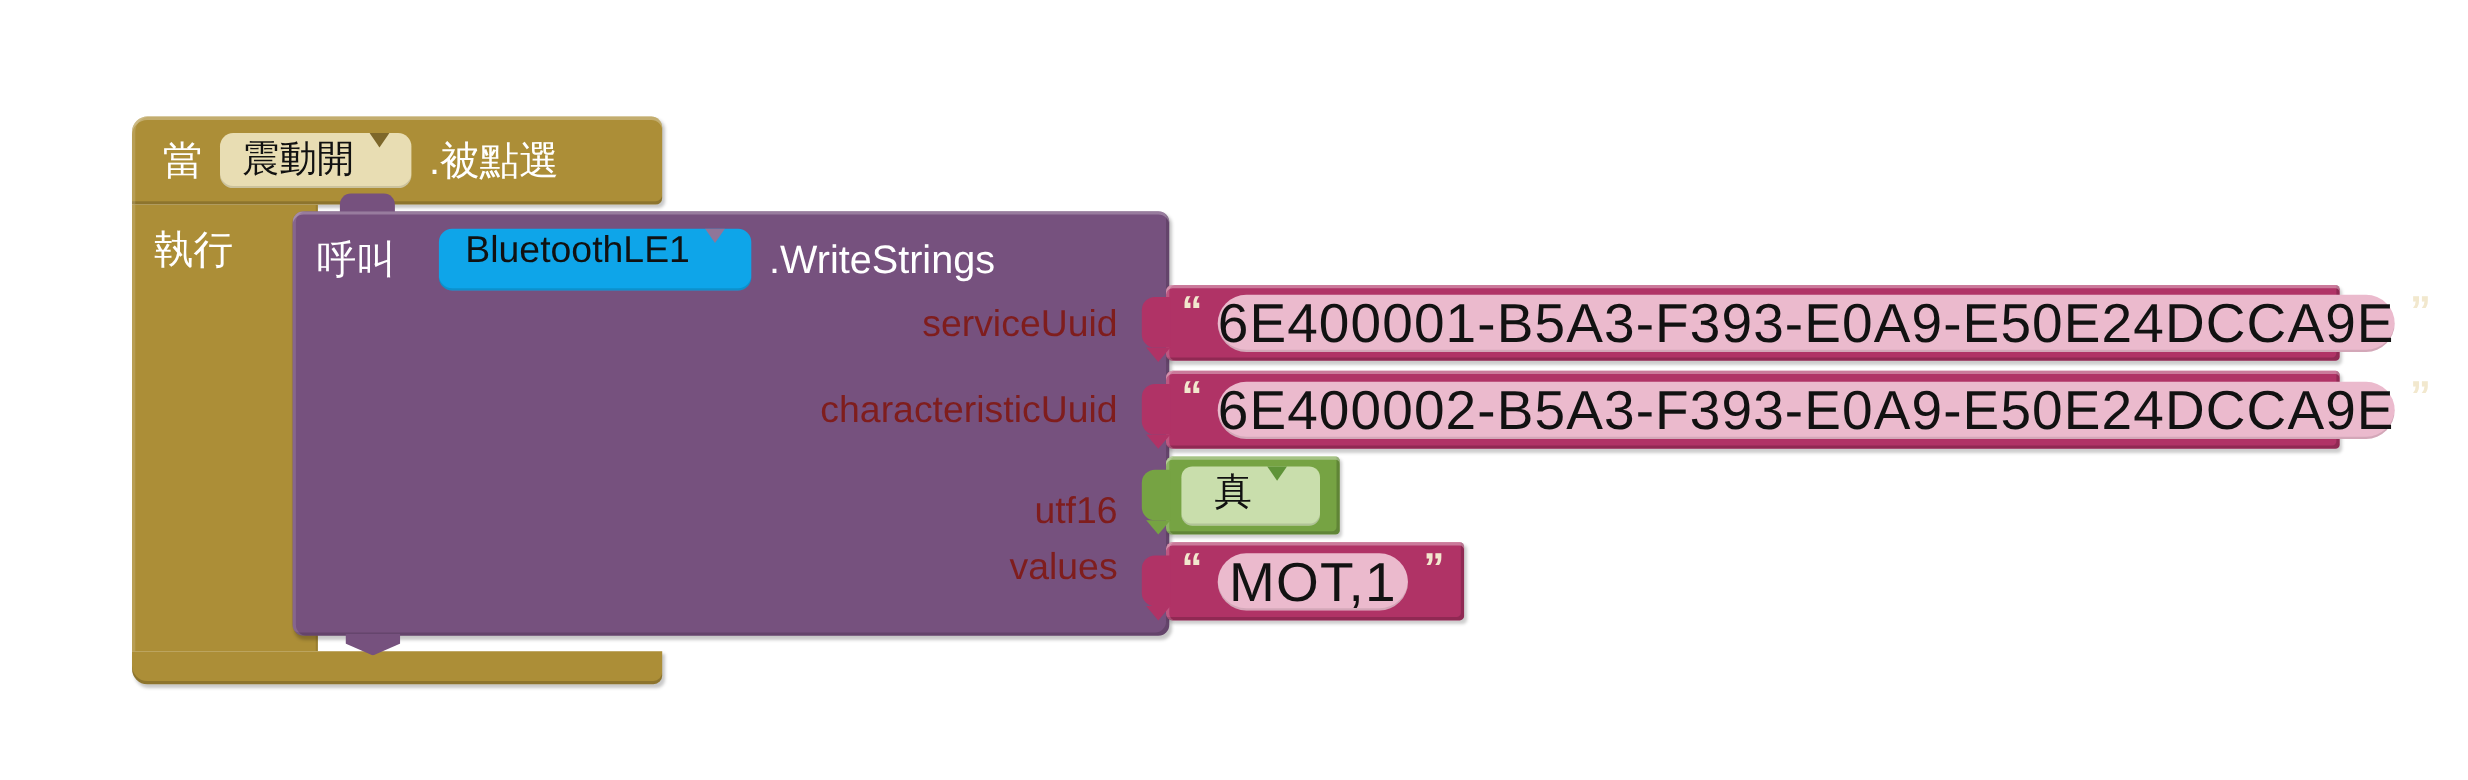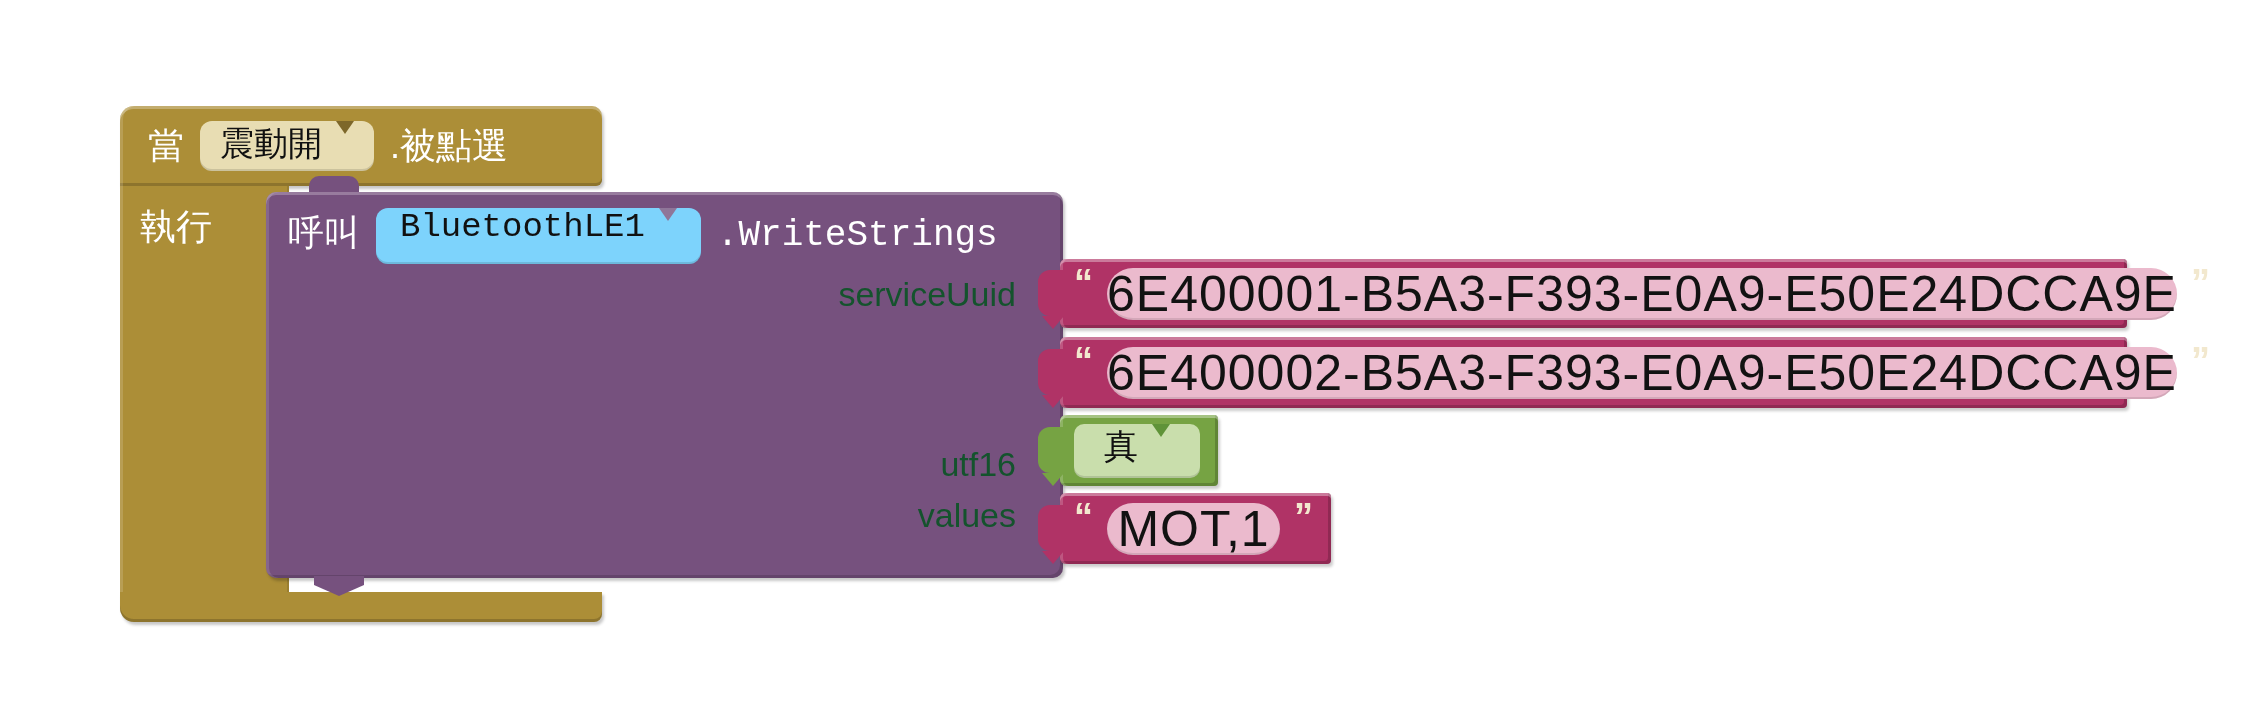--- a/index.html
+++ b/index.html
@@ -31,21 +31,21 @@
   .w-label{color:#ffffff;font-size:36px;line-height:38px;white-space:nowrap;}
 
   
   .dd{
     display:inline-flex;align-items:flex-start;gap:14px;
     height:50px;padding:0 20px;border-radius:12px;
     font-size:34px;color:#111;white-space:nowrap;cursor:pointer;
     box-shadow:inset 0 -2px 0 rgba(0,0,0,.12);
   }
   .dd-gold{background:#E8DDB3;letter-spacing:2px;}
-  .dd-purple{background:#7dd3fc;height:56px;border-radius:12px;padding:0 24px;}
+  .dd-purple{background:#0ea5e9;height:56px;border-radius:12px;padding:0 24px;margin-left:23px;}
   .dd-green{background:#C9DEAC;height:54px;border-radius:10px;padding:0 16px;flex:1;justify-content:center;}
   .arr{width:0;height:0;border-left:9px solid transparent;border-right:9px solid transparent;}
   .arr-gold{border-top:13px solid #7d672a;}
   .arr-purple{border-top:13px solid #8f7699;}
   .arr-green{border-top:13px solid #5f9338;}
 
   
   .purple-body{
     position:absolute;left:266px;top:192px;width:797px;height:386px;
     background:#76517E;border-radius:10px 10px 10px 10px;
@@ -57,25 +57,25 @@
     position:absolute;left:309px;top:176px;width:50px;height:20px;
     background:#76517E;border-radius:10px 10px 0 0;z-index:2;
   }
   .purple-bottom-bump{
     position:absolute;left:314px;top:576px;width:50px;height:20px;
     background:#76517E;z-index:2;
     clip-path:polygon(0 0,100% 0,100% 45%,50% 100%,0 45%);
   }
   .purple-head{
     position:absolute;left:288px;top:206px;height:60px;z-index:3;
-    display:flex;align-items:center;gap:16px;font-family:Liberation Mono, monospace;
+    display:flex;align-items:center;gap:16px;
   }
   .param-label{
     position:absolute;left:616px;width:400px;text-align:right;z-index:3;
-    color:#14532d;font-size:34px;line-height:36px;white-space:nowrap;
+    color:#7f1d1d;font-size:34px;line-height:36px;white-space:nowrap;
   }
 
   
   .vblock{
     position:absolute;left:1060px;z-index:3;
     display:flex;align-items:center;box-sizing:border-box;
     padding:0 18px 0 14px;gap:14px;
     box-shadow:inset 0 3px 0 rgba(255,255,255,.35), inset 3px 0 0 rgba(255,255,255,.18),
                inset -3px -3px 0 rgba(0,0,0,.18), 2px 3px 3px rgba(0,0,0,.2);
     border-radius:6px 4px 4px 6px;
@@ -125,20 +125,21 @@
   <div class="purple-head">
     <span class="w-label">呼叫</span>
     <span class="dd dd-purple">
       <span>BluetoothLE1</span>
       <span class="arr arr-purple"></span>
     </span>
     <span class="w-label">.WriteStrings</span>
   </div>
 
   <span class="param-label" style="top:276px">serviceUuid</span>
+  <span class="param-label" style="top:355px">characteristicUuid</span>
   <span class="param-label" style="top:446px">utf16</span>
   <span class="param-label" style="top:497px">values</span>
 
   <div class="vblock rose" style="top:259px;height:69px;width:1067px;">
     <span class="tab rose" style="top:11px;background:#B03366"></span>
     <span class="quote">“</span>
     <span class="tfield">6E400001-B5A3-F393-E0A9-E50E24DCCA9E</span>
     <span class="quote">”</span>
   </div>
 

